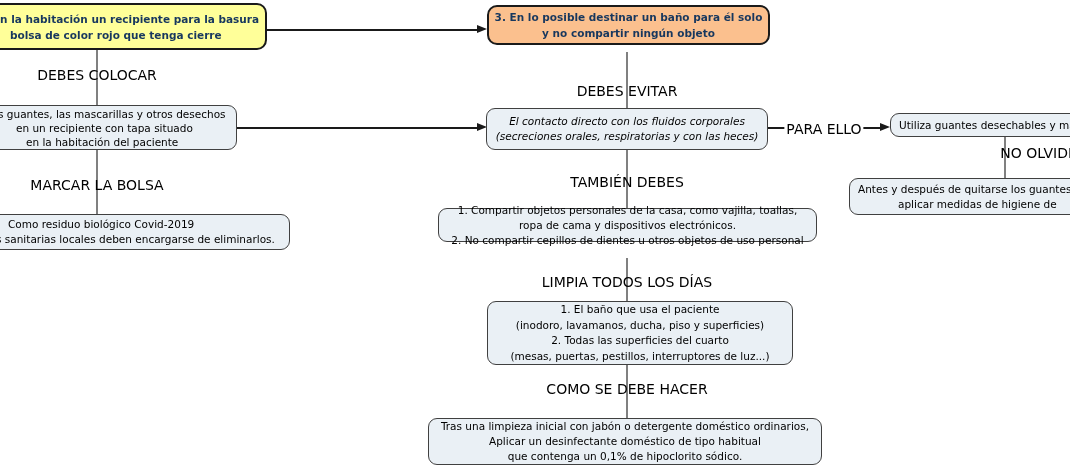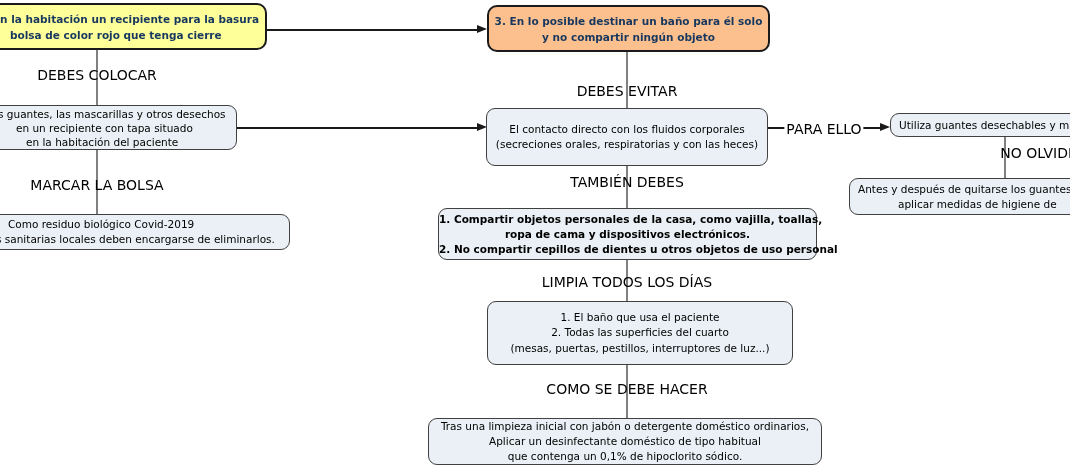--- a/index.html
+++ b/index.html
@@ -21,40 +21,40 @@
 
   .title {
     border:2px solid #1a1a1a; border-radius:10px;
     font-weight:bold; font-size:10.5px; color:#17375e; line-height:16px;
   }
 
   #n-trash   { left:-30px; top:3px;   width:297px; height:47px; background:#ffff99; text-align:left; }
   #n-trash span:nth-child(1){ padding-left:28px; }
   #n-trash span:nth-child(2){ padding-left:38px; }
 
-  #n-bath    { left:487px; top:5px;   width:283px; height:47px; background:#fbc08e; }
+  #n-bath    { left:487px; top:5px;   width:283px; height:40px; background:#fbc08e; }
 
   #n-gloves  { left:-37px; top:105px; width:274px; height:45px; line-height:14px; text-align:left; }
   #n-gloves span:nth-child(1){ padding-left:34px; }
   #n-gloves span:nth-child(2){ padding-left:52px; }
   #n-gloves span:nth-child(3){ padding-left:62px; }
 
   #n-bio     { left:-60px; top:214px; width:350px; height:36px; text-align:left; }
   #n-bio span:nth-child(1){ padding-left:67px; }
   #n-bio span:nth-child(2){ padding-left:55px; }
 
-  #n-fluids  { left:486px; top:108px; width:282px; height:58px; }
+  #n-fluids  { left:486px; top:108px; width:282px; height:42px;font-style:italic; }
 
   #n-useglv  { left:890px; top:113px; width:300px; height:24px; text-align:left; padding-left:8px; }
 
   #n-hand    { left:849px; top:178px; width:331px; height:37px; text-align:left; }
   #n-hand span:nth-child(1){ padding-left:8px; }
   #n-hand span:nth-child(2){ padding-left:48px; }
 
-  #n-objects { left:438px; top:208px; width:379px; height:52px;font-weight:bold; }
+  #n-objects { left:438px; top:208px; width:379px; height:34px; }
   #n-daily   { left:487px; top:301px; width:306px; height:64px; line-height:15.5px; }
   #n-how     { left:428px; top:418px; width:394px; height:47px;text-align:center; }
 
   
   .vline { position:absolute; width:2px; background:#808080; }
   #v1 { left:96px;   top:50px;  height:55px; }
   #v2 { left:96px;   top:150px; height:64px; }
   #v3 { left:626px;  top:52px;  height:56px; }
   #v4 { left:626px;  top:150px; height:58px; }
   #v5 { left:626px;  top:258px; height:43px; }
@@ -151,20 +151,21 @@
   </div>
 
   <div class="node" id="n-objects">
     <span>1. Compartir objetos personales de la casa, como vajilla, toallas,</span>
     <span>ropa de cama y dispositivos electrónicos.</span>
     <span>2. No compartir cepillos de dientes u otros objetos de uso personal</span>
   </div>
 
   <div class="node" id="n-daily">
     <span>1. El baño que usa el paciente</span>
+    <span>(inodoro, lavamanos, ducha, piso y superficies)</span>
     <span>2. Todas las superficies del cuarto</span>
     <span>(mesas, puertas, pestillos, interruptores de luz...)</span>
   </div>
 
   <div class="node" id="n-how">
     <span>Tras una limpieza inicial con jabón o detergente doméstico ordinarios,</span>
     <span>Aplicar un desinfectante doméstico de tipo habitual</span>
     <span>que contenga un 0,1% de hipoclorito sódico.</span>
   </div>
 

